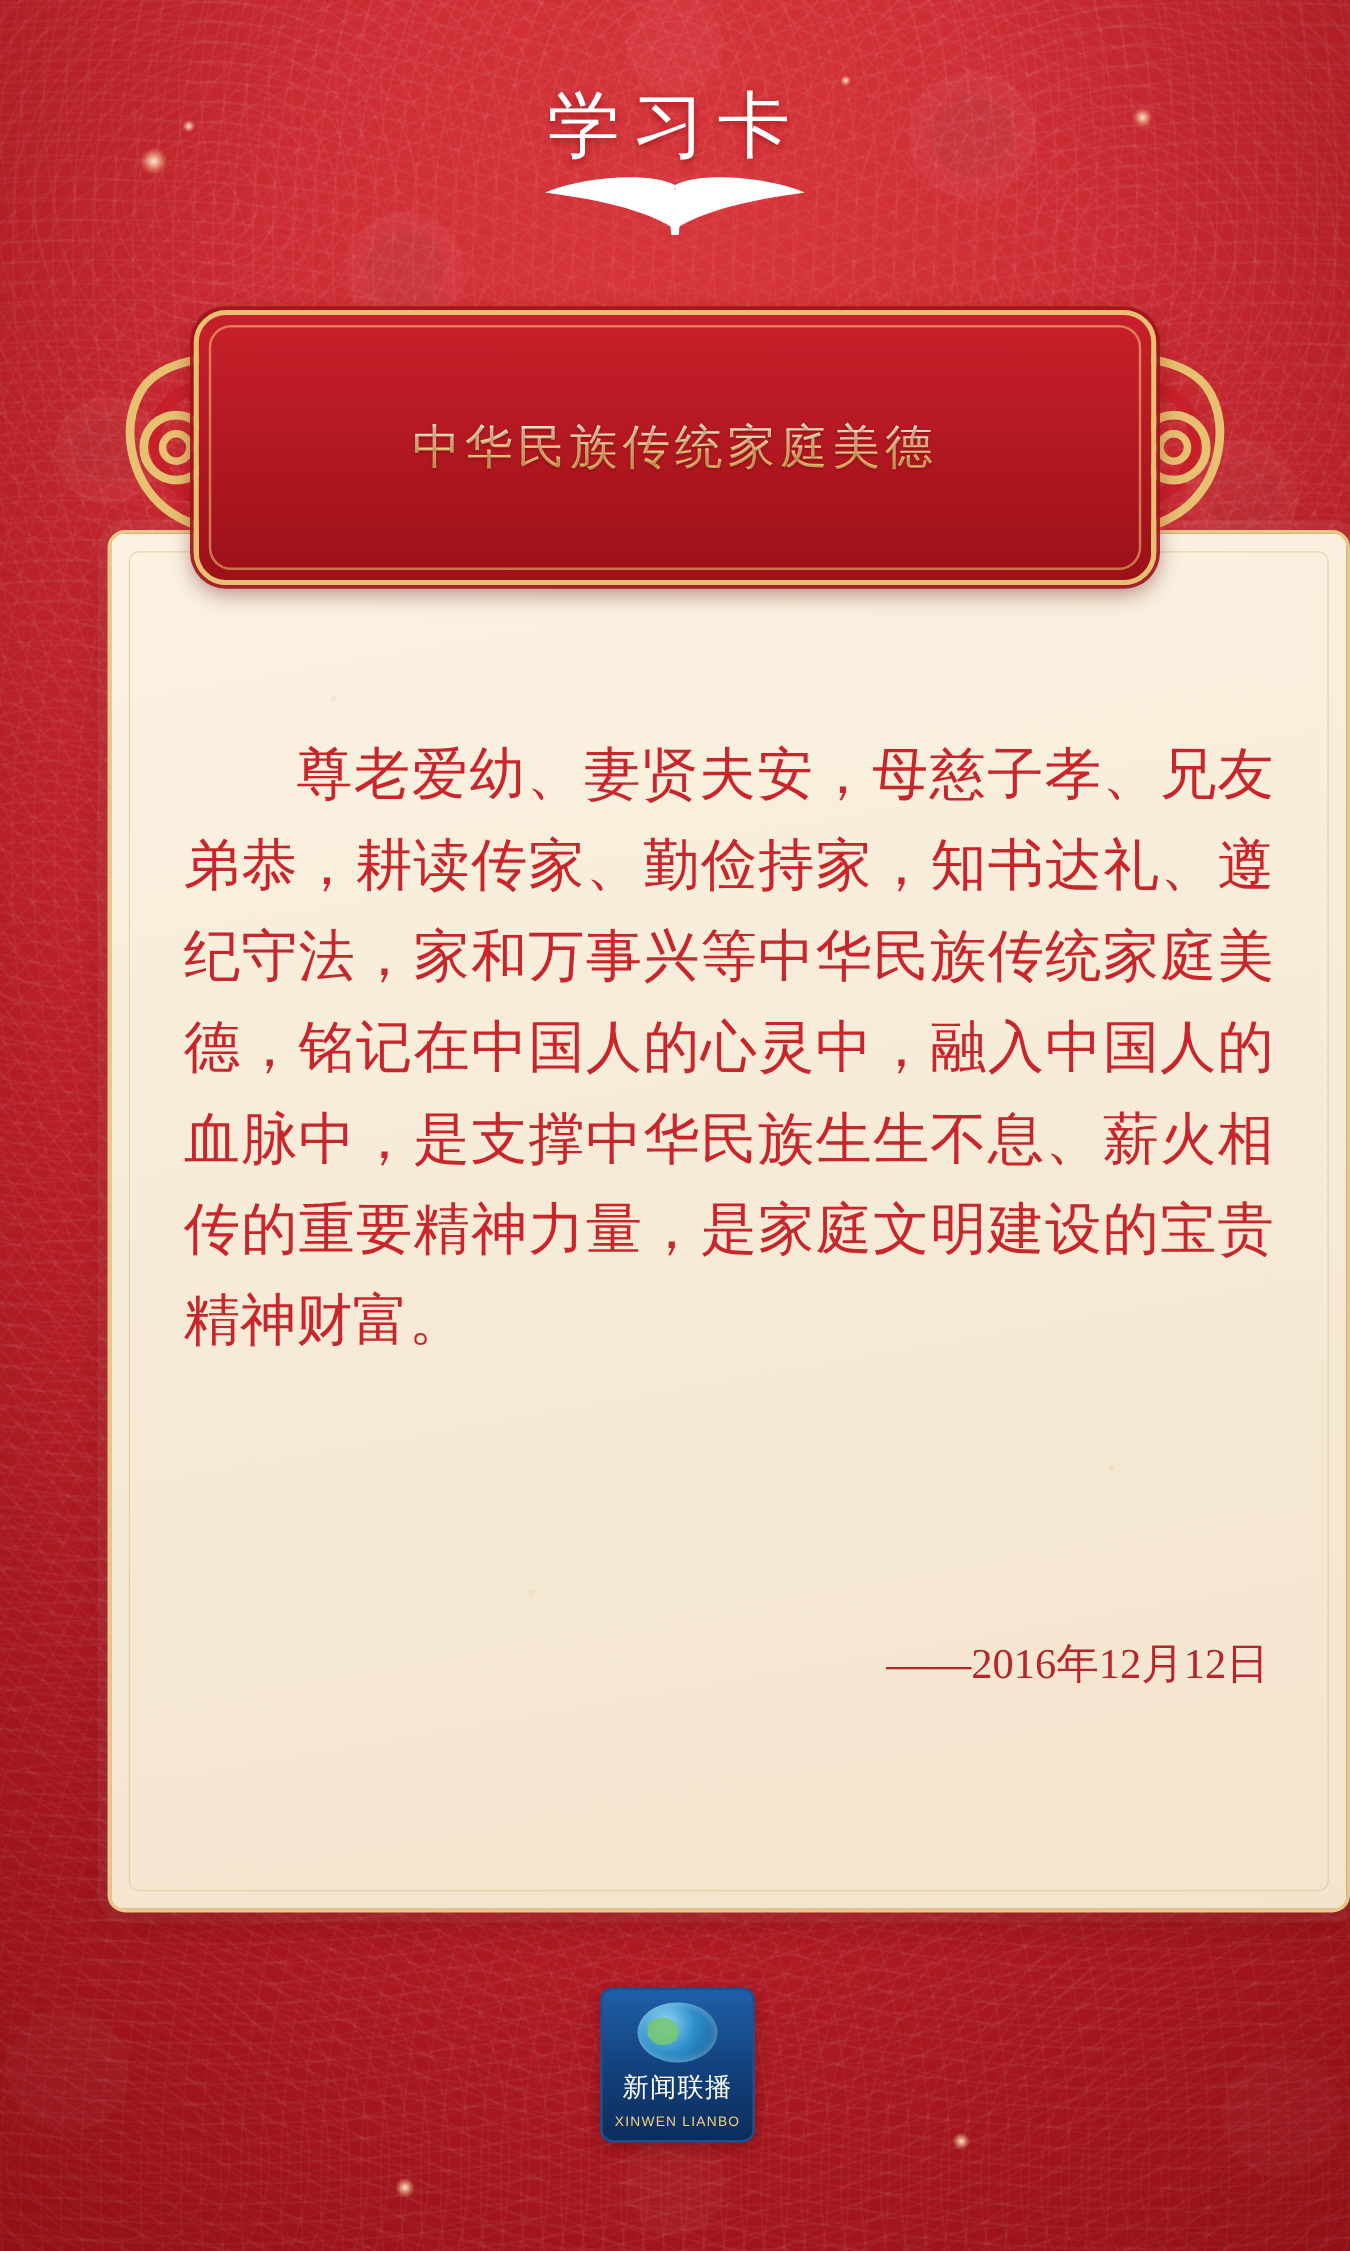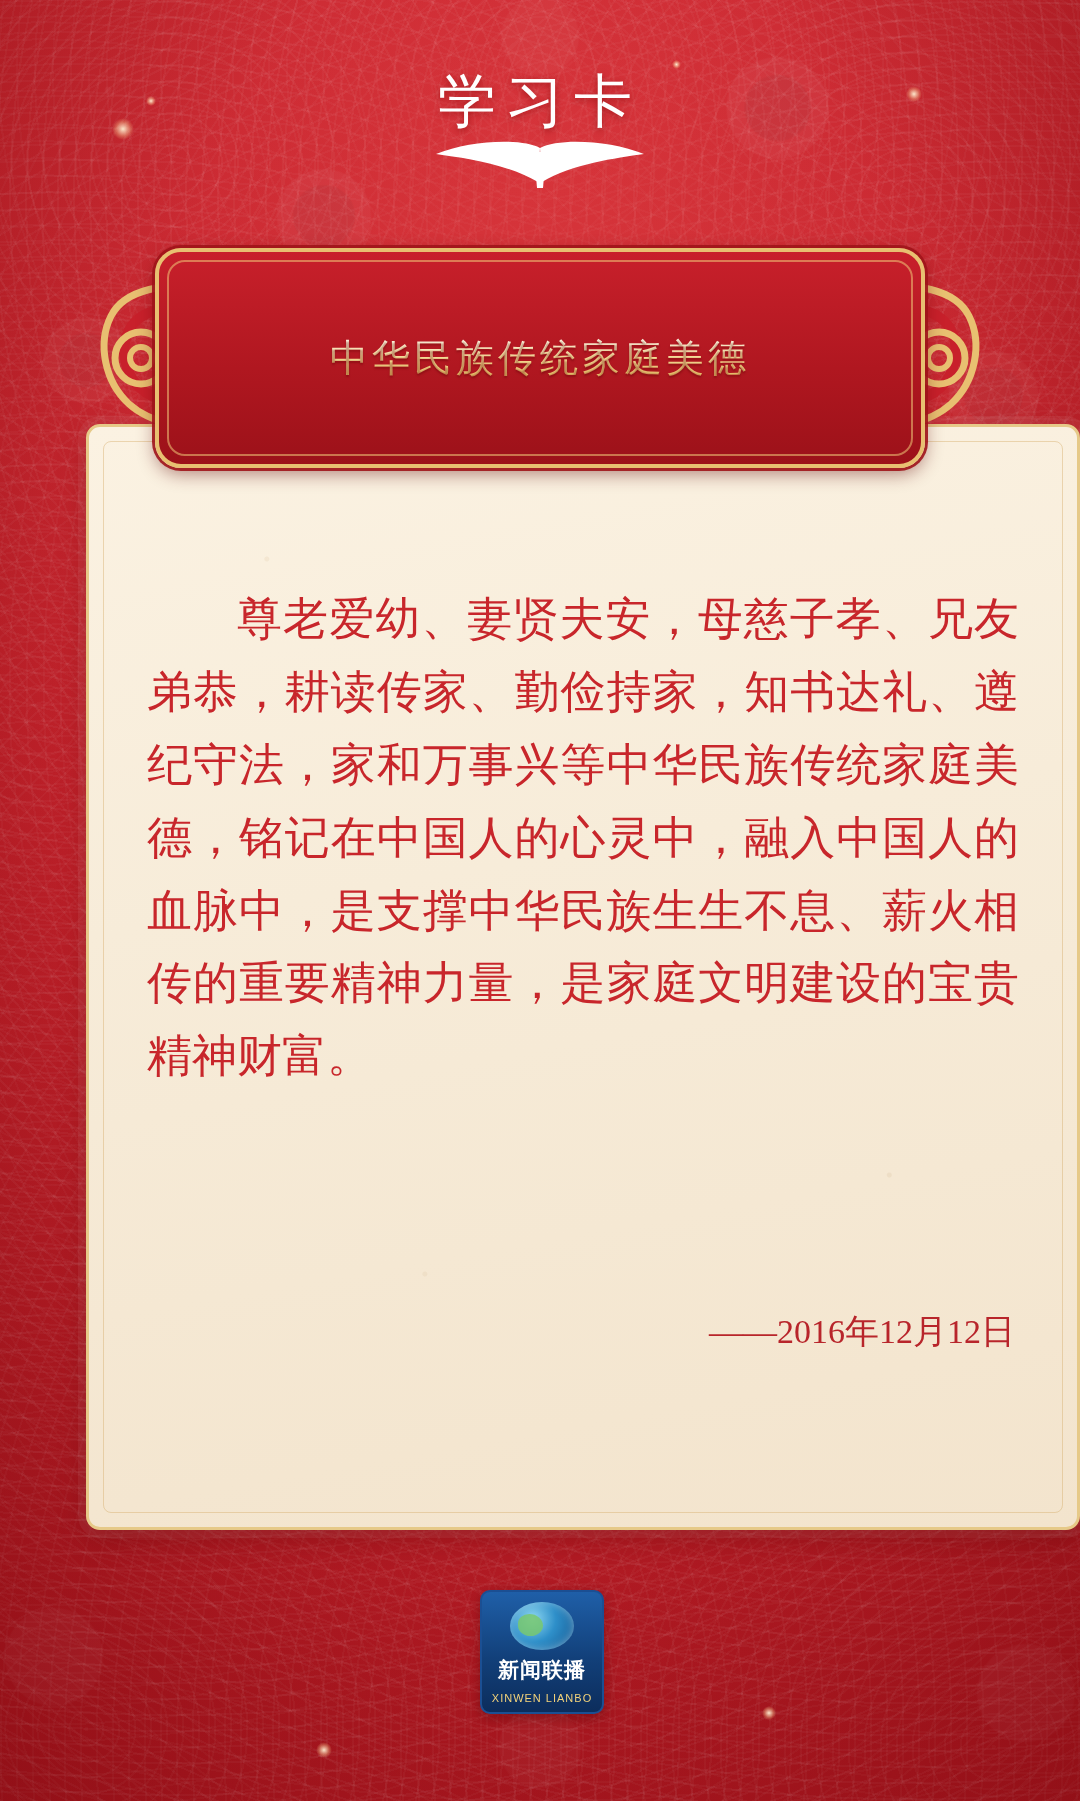--- a/index.html
+++ b/index.html
@@ -264,21 +264,21 @@
     height: 45%;
     border-radius: 45% 55% 50% 50%;
     background: rgba(120,200,110,0.85);
   }
   .cctv-cn {
     position: absolute;
     bottom: 28px;
     left: 0;
     width: 100%;
     font-size: 21px;
-    font-weight: bold;
+    font-weight: normal;
     letter-spacing: 1px;
     color: #ffffff;
   }
   .cctv-en {
     position: absolute;
     bottom: 8px;
     left: 0;
     width: 100%;
     font-size: 11px;
     letter-spacing: 1px;

